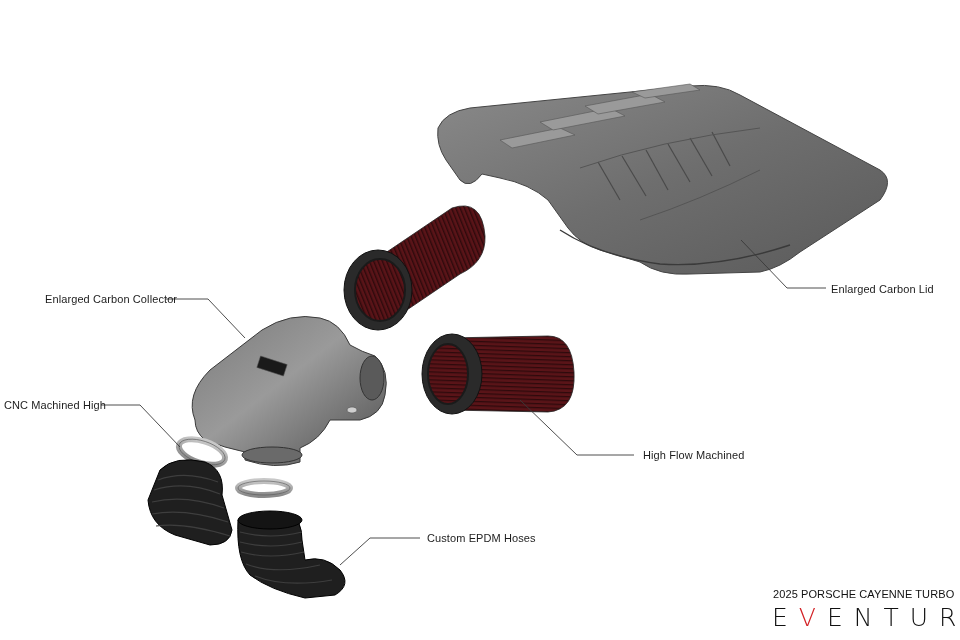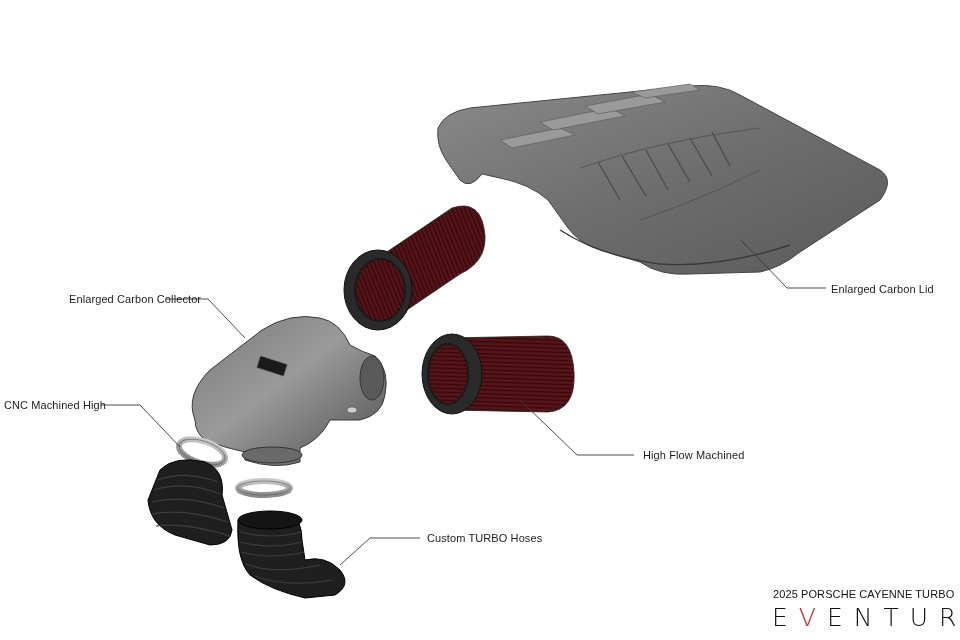--- a/index.html
+++ b/index.html
@@ -123,22 +123,22 @@
     <g stroke="#3a3a3a" stroke-width="0.9" fill="none">
       <polyline points="166,299 208,299 245,338"></polyline>
       <polyline points="101,405 140,405 180,447"></polyline>
       <polyline points="741,240 787,288 826,288"></polyline>
       <polyline points="520,400 577,455 634,455"></polyline>
       <polyline points="340,565 370,538 420,538"></polyline>
     </g>
   </svg>
 
   
-  <div class="label" style="left:45px; top:293px;margin-left:24px;">Enlarged Carbon Collector</div>
+  <div class="label" style="left:45px; top:293px;">Enlarged Carbon Collector</div>
   <div class="label" style="left:4px; top:399px;">CNC Machined High</div>
   <div class="label" style="left:831px; top:283px;">Enlarged Carbon Lid</div>
   <div class="label" style="left:643px; top:449px;">High Flow Machined</div>
-  <div class="label" style="left:427px; top:532px;">Custom TURBO Hoses</div>
+  <div class="label" style="left:427px; top:532px;">Custom EPDM Hoses</div>
 
   
   <div class="title" style="left:773px; top:588px;">2025 PORSCHE CAYENNE TURBO</div>
   <div class="brand" style="left:772px; top:603px;"><span>E</span><span class="v">V</span><span>ENTURI</span></div>
 </div>
 
 </body></html>

